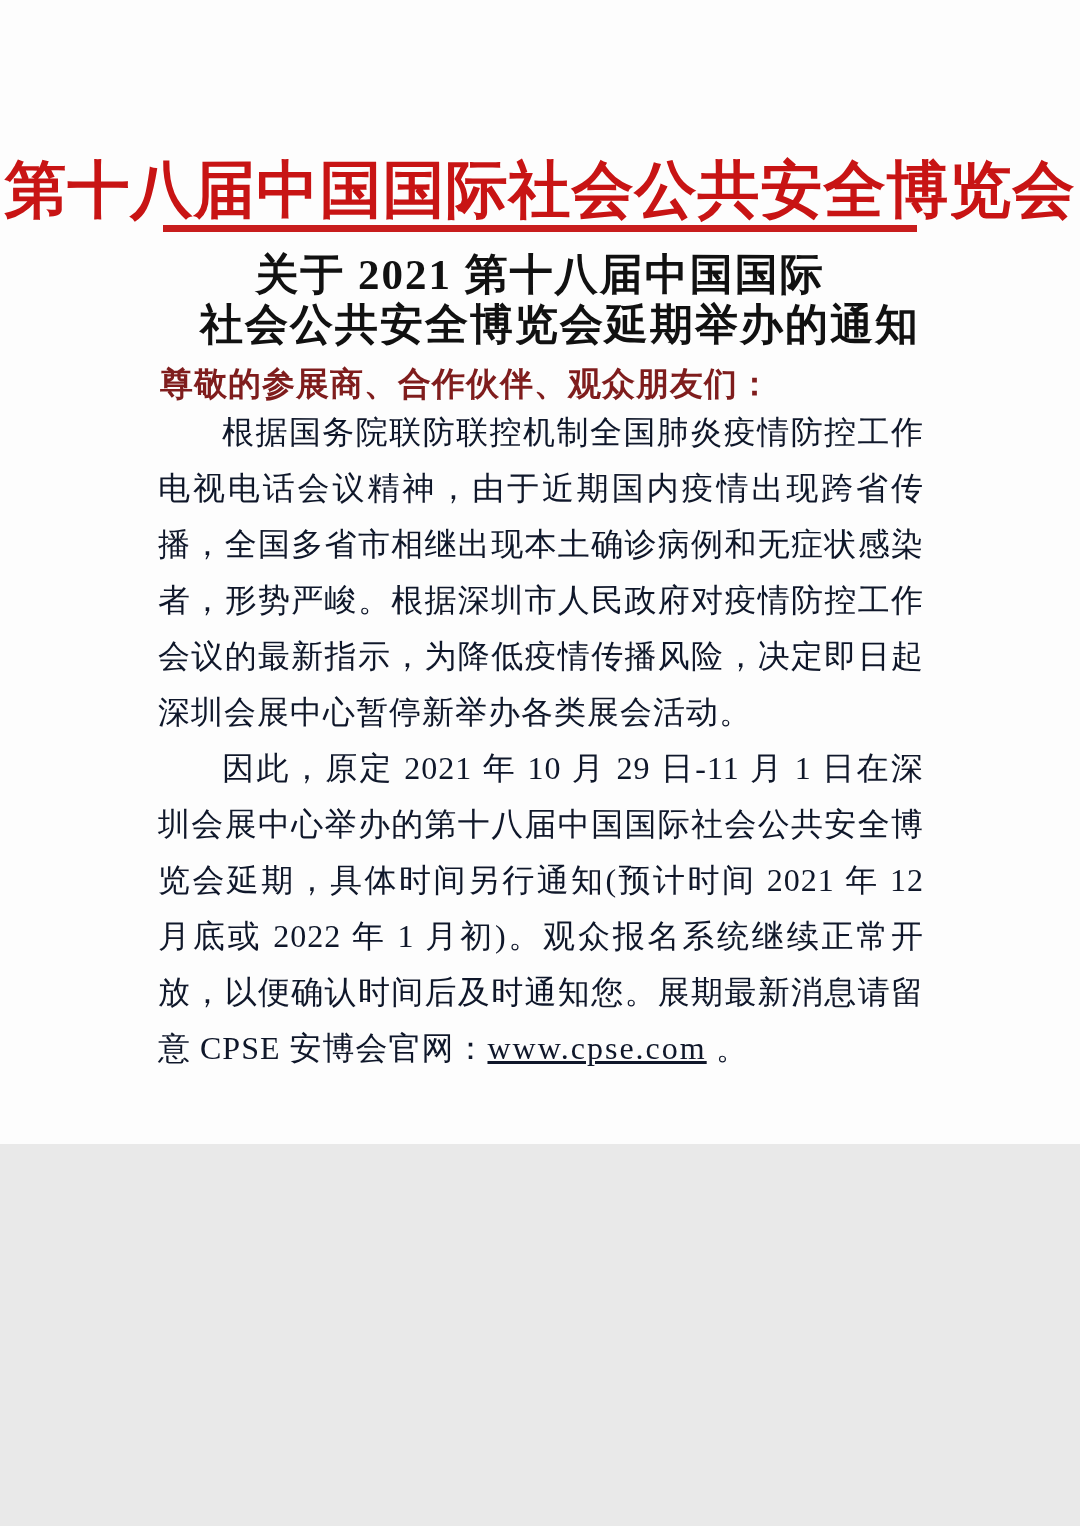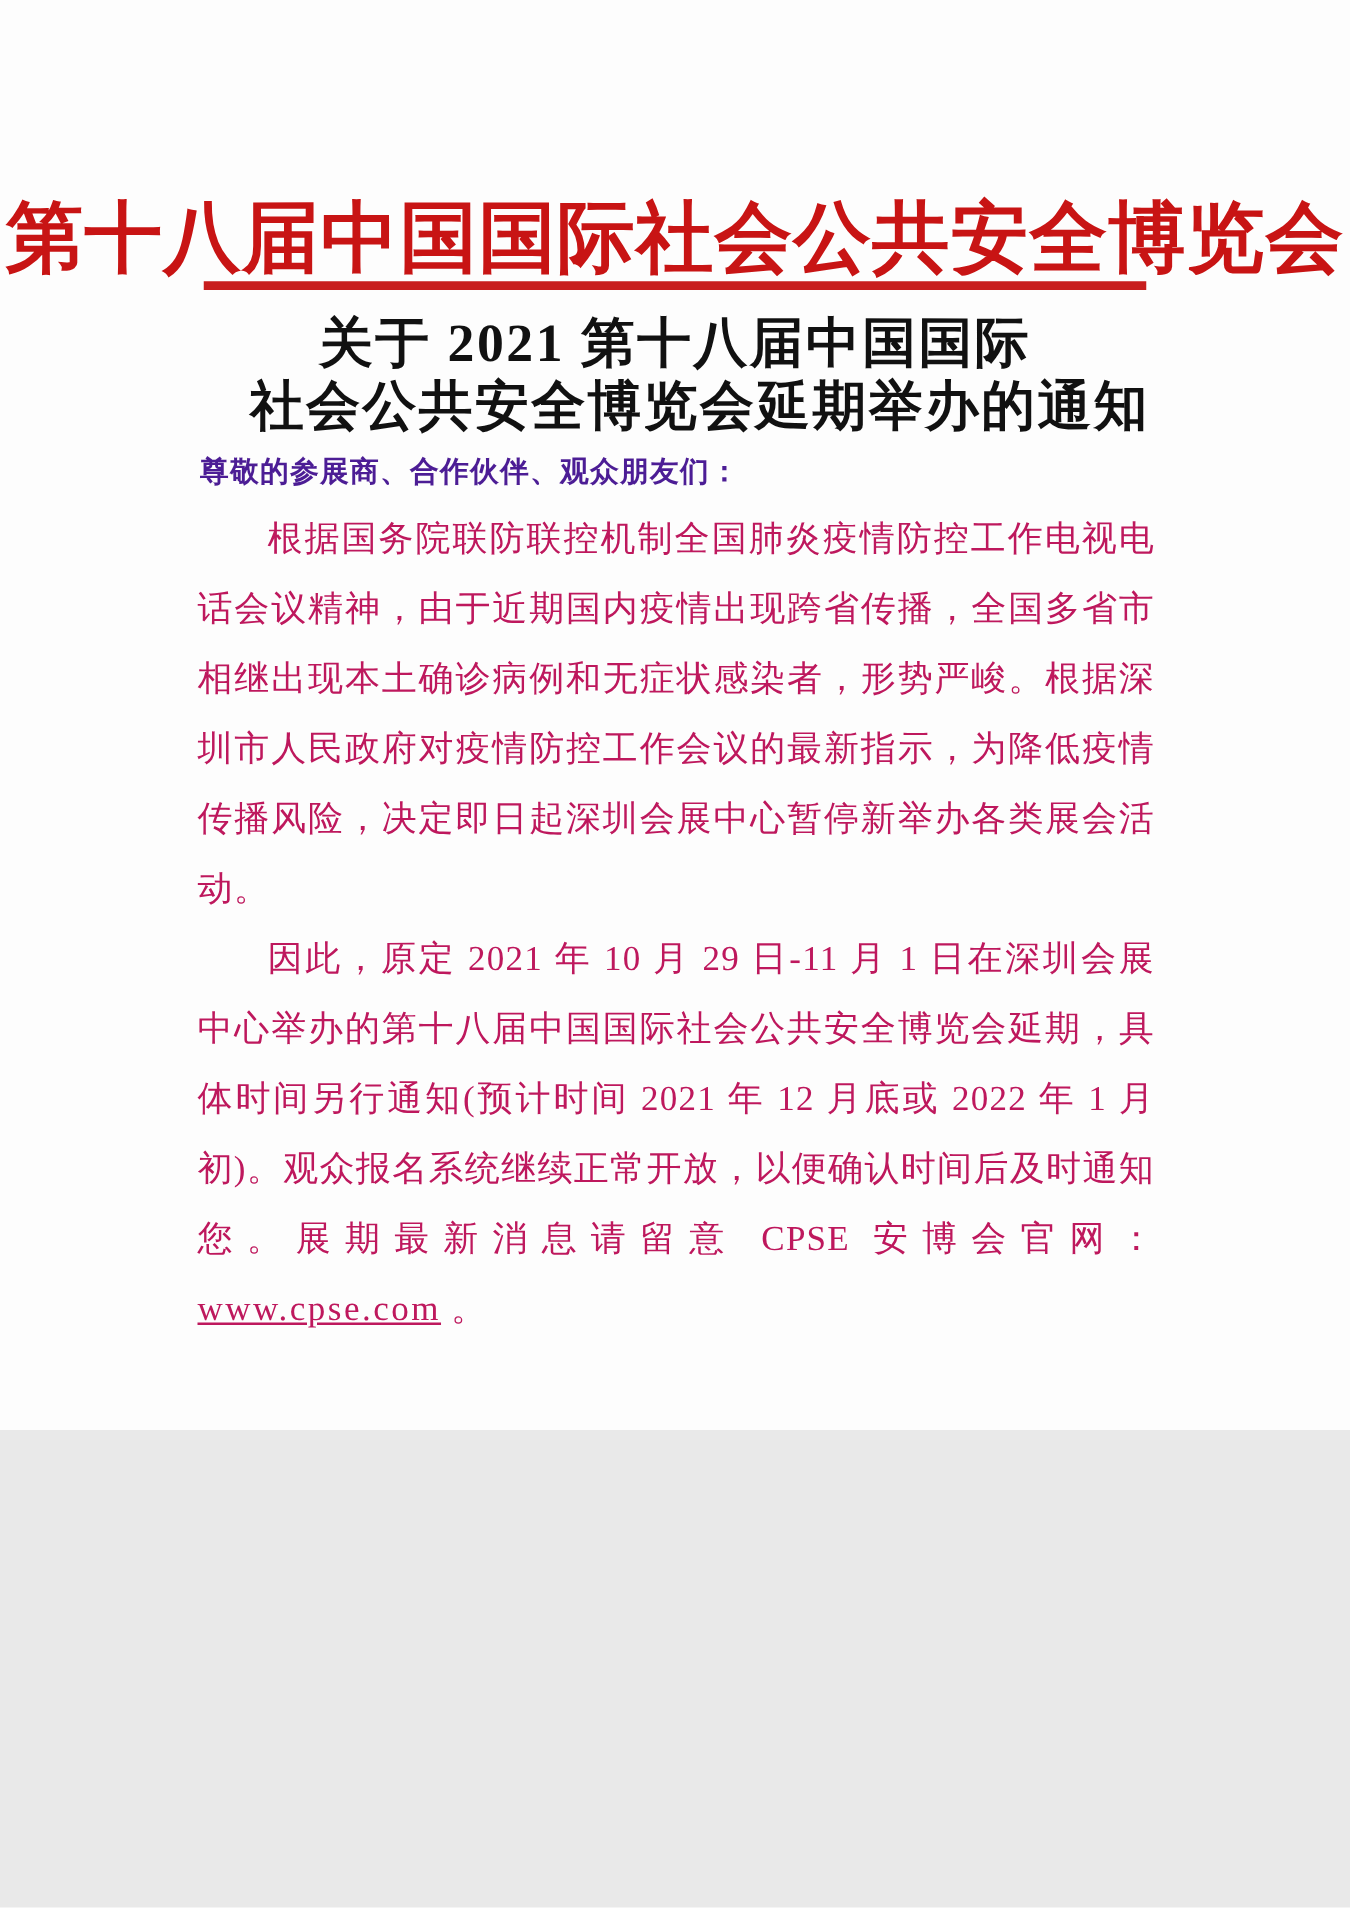--- a/index.html
+++ b/index.html
@@ -30,29 +30,29 @@
     text-align:center;
     font-size:43px;font-weight:bold;
     letter-spacing:2px;
     color:#111;
     white-space:nowrap;
   }
   .nt1{top:246px;}
   .nt2{top:296px;padding-left:20px;}
   .salutation{
     position:absolute;top:362px;left:160px;
-    font-size:23px;font-weight:bold;
-    letter-spacing:1px;color:#4c1d95;
+    font-size:33px;font-weight:bold;
+    letter-spacing:1px;color:#7f1d1d;
   }
   .body-text{
     position:absolute;top:404px;left:158px;width:766px;
-    font-size:28px;line-height:56px;
+    font-size:32px;line-height:56px;
     letter-spacing:1px;
     text-align:justify;
-    color:#be185d;
+    color:#0f172a;
   }
   .body-text p{margin:0;text-indent:2em;}
   .url-text{letter-spacing:2px;text-decoration:underline;}
   .signature-line{
     position:absolute;top:1272px;left:310px;
     font-size:33px;letter-spacing:2px;color:#1c1c1c;
     white-space:nowrap;
     margin-top:48px;
   }
   .date-line{

